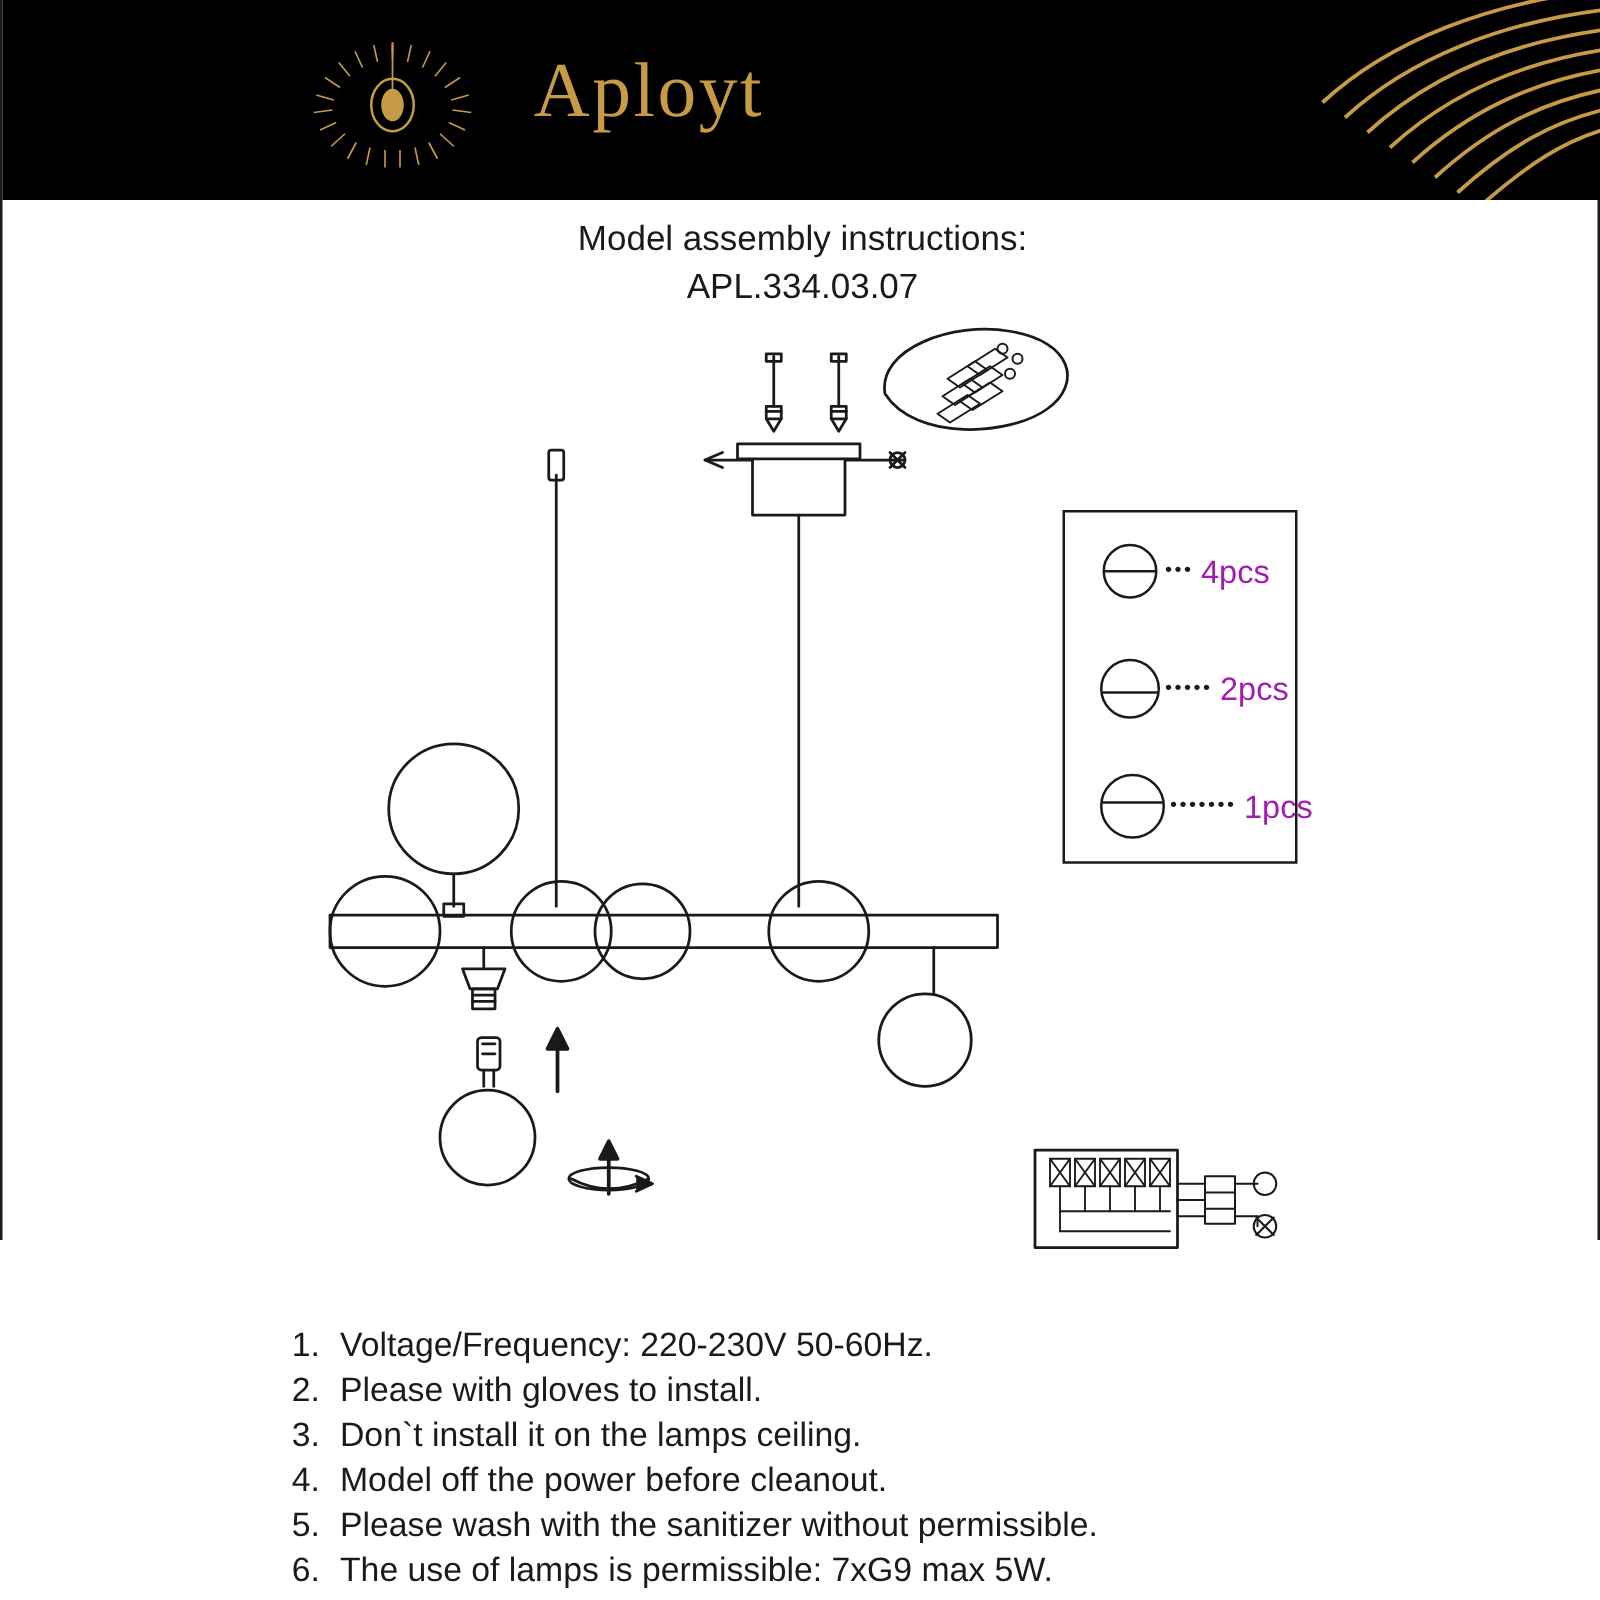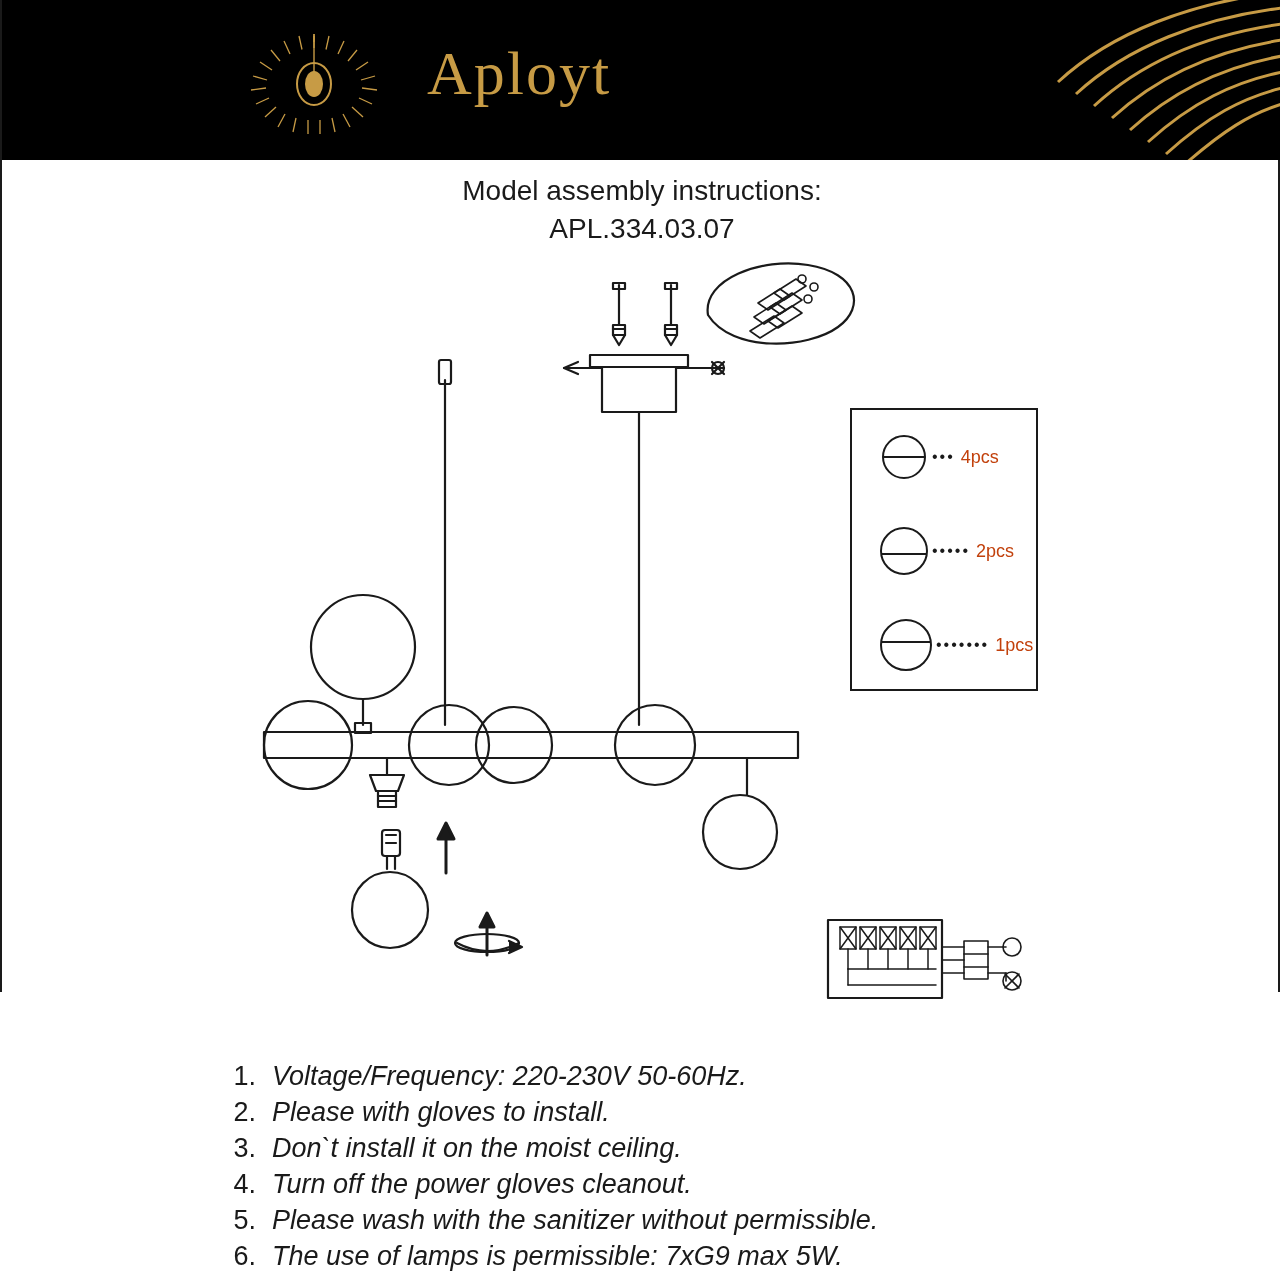--- a/index.html
+++ b/index.html
@@ -98,22 +98,22 @@
   }
   .pcs-row .glyph { margin-left: 26px; }
   .pcs-row .dots {
     margin-left: 2px;
     letter-spacing: 2px;
     font-size: 16px;
     color: #1a1a1a;
   }
   .pcs-row .qty {
     margin-left: 6px;
-    font-size: 18px;
-    color: #c2410c;
+    font-size: 26px;
+    color: #a21caf;
   }
   
   .notes {
     position: absolute;
     left: 228px;
     top: 1058px;
     width: 900px;
   }
   .note {
     display: flex;
@@ -122,21 +122,21 @@
     line-height: 36px;
     color: #1a1a1a;
   }
   .note .num {
     width: 42px;
     flex: 0 0 42px;
     text-align: right;
     padding-right: 16px;
     box-sizing: border-box;
   }
-  .note .txt { flex: 1 1 auto; font-style: italic; }
+  .note .txt { flex: 1 1 auto; }
   svg { display: block; }
 </style>
 </head>
 <body>
 
 <div class="page">
 
   <div class="header">
 
     <div class="sunburst">
@@ -392,25 +392,25 @@
     <div class="note">
       <span class="num">1.</span>
       <span class="txt">Voltage/Frequency: 220-230V 50-60Hz.</span>
     </div>
     <div class="note">
       <span class="num">2.</span>
       <span class="txt">Please with gloves to install.</span>
     </div>
     <div class="note">
       <span class="num">3.</span>
-      <span class="txt">Don`t install it on the moist ceiling.</span>
+      <span class="txt">Don`t install it on the lamps ceiling.</span>
     </div>
     <div class="note">
       <span class="num">4.</span>
-      <span class="txt">Turn off the power gloves cleanout.</span>
+      <span class="txt">Model off the power before cleanout.</span>
     </div>
     <div class="note">
       <span class="num">5.</span>
       <span class="txt">Please wash with the sanitizer without permissible.</span>
     </div>
     <div class="note">
       <span class="num">6.</span>
       <span class="txt">The use of lamps is permissible: 7xG9 max 5W.</span>
     </div>
   </div>

